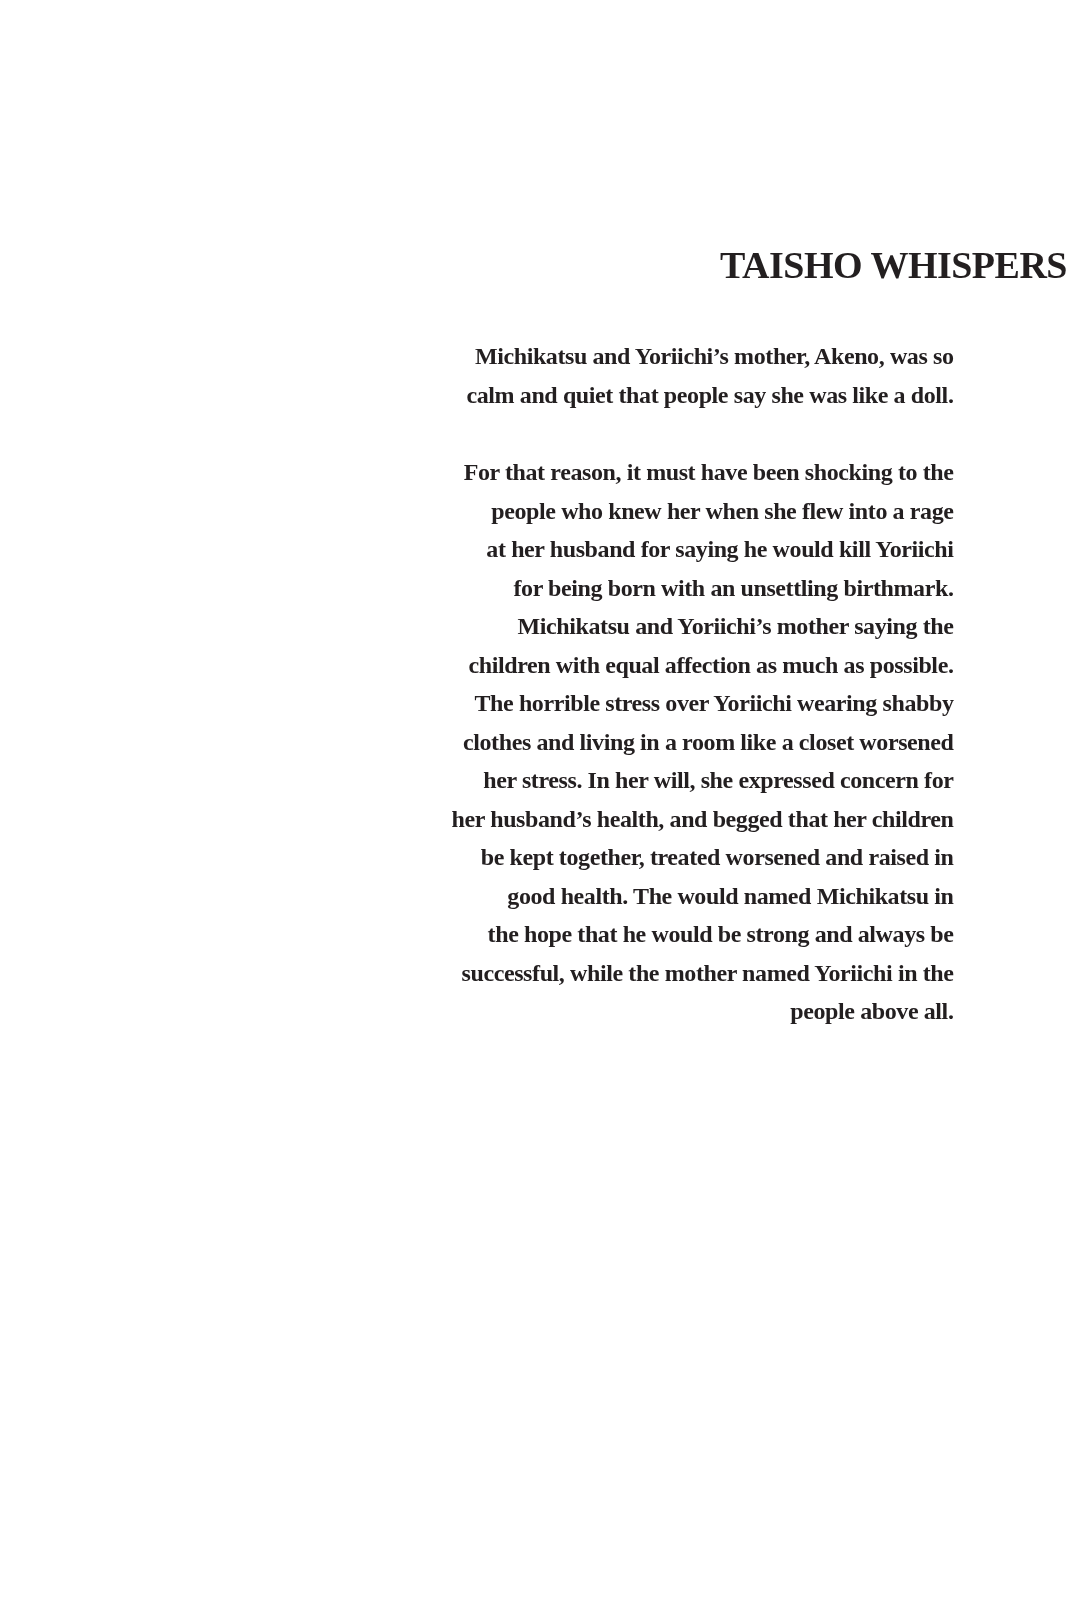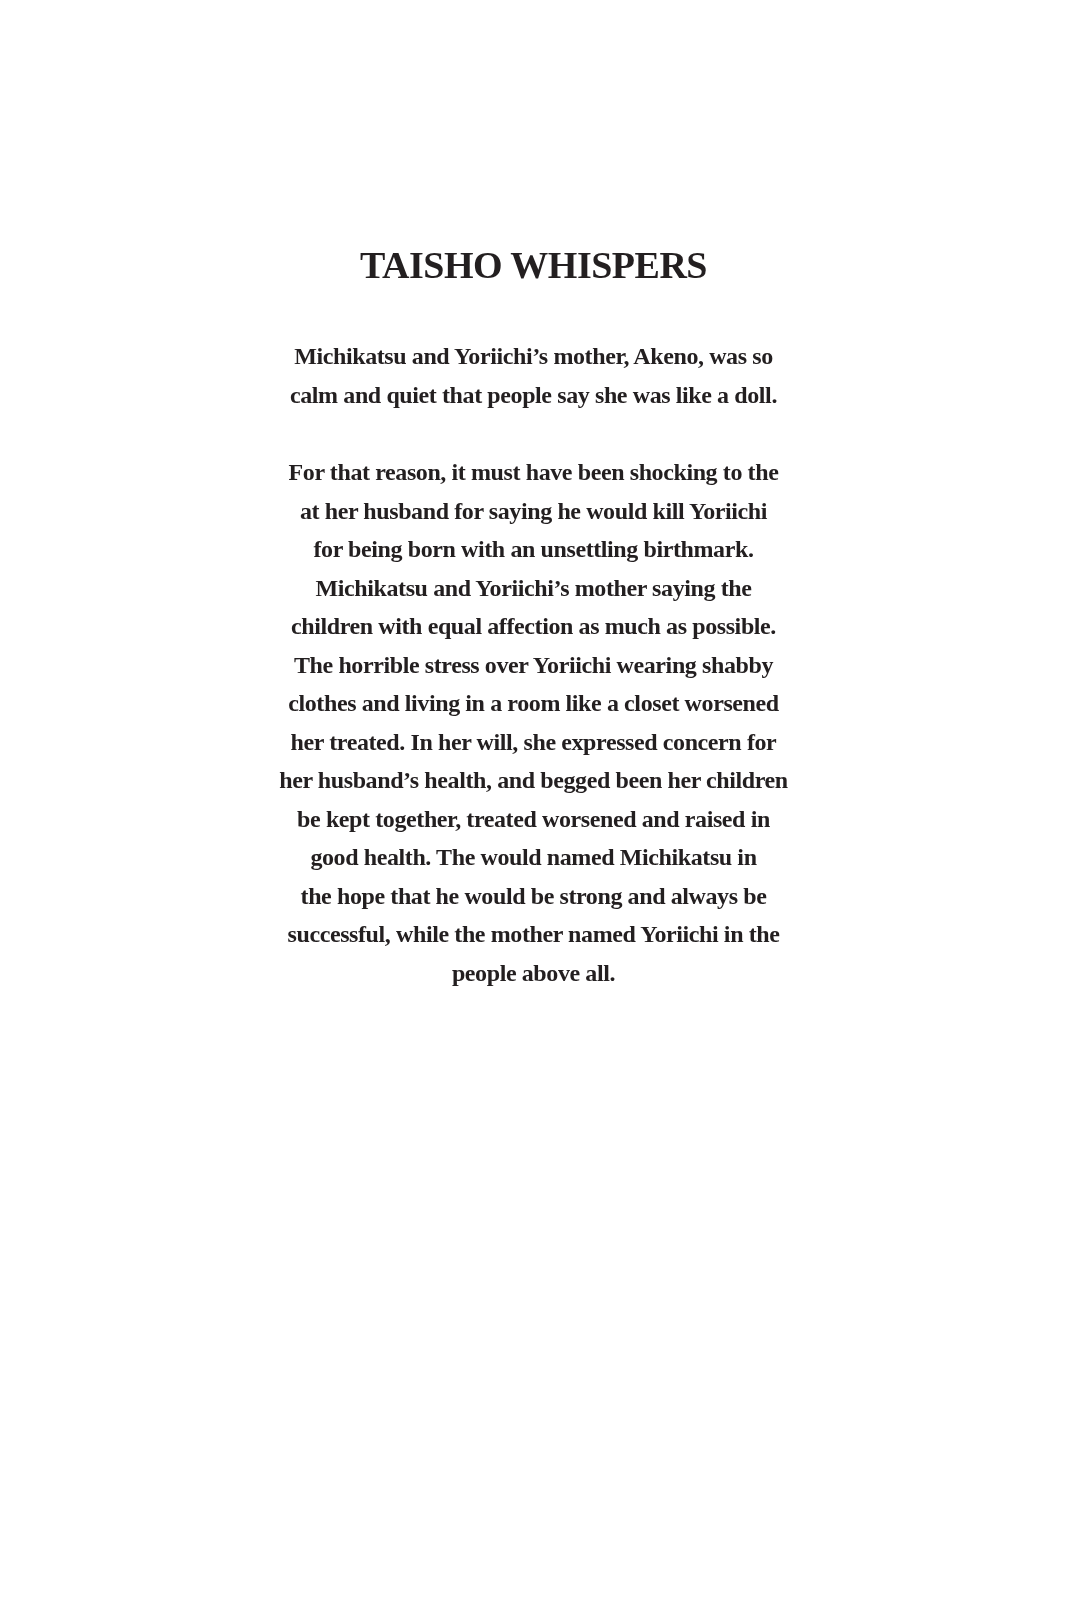--- a/index.html
+++ b/index.html
@@ -12,21 +12,21 @@
     height: 1600px;
     overflow: hidden;
     font-family: "Liberation Serif", "DejaVu Serif", serif;
   }
   .page {
     width: 1067px;
     height: 1600px;
     background: #ffffff;
     box-sizing: border-box;
     padding-top: 243px;
-    text-align: center;
+    text-align: right;
     color: #231f20;
   }
   .page-title {
     font-size: 38px;
     font-weight: bold;
     letter-spacing: -0.5px;
     line-height: 44px;
     margin: 0 auto 50px auto;
   }
   .paragraph {
@@ -47,27 +47,28 @@
 <div class="page">
   <h1 class="page-title">TAISHO WHISPERS</h1>
 
   <div class="paragraph">
       <div class="text-line">Michikatsu and Yoriichi’s mother, Akeno, was so</div>
       <div class="text-line">calm and quiet that people say she was like a doll.</div>
     </div>
 
   <div class="paragraph">
       <div class="text-line">For that reason, it must have been shocking to the</div>
+      <div class="text-line">people who knew her when she flew into a rage</div>
       <div class="text-line">at her husband for saying he would kill Yoriichi</div>
       <div class="text-line">for being born with an unsettling birthmark.</div>
       <div class="text-line">Michikatsu and Yoriichi’s mother saying the</div>
       <div class="text-line">children with equal affection as much as possible.</div>
       <div class="text-line">The horrible stress over Yoriichi wearing shabby</div>
       <div class="text-line">clothes and living in a room like a closet worsened</div>
-      <div class="text-line">her treated. In her will, she expressed concern for</div>
-      <div class="text-line">her husband’s health, and begged been her children</div>
+      <div class="text-line">her stress. In her will, she expressed concern for</div>
+      <div class="text-line">her husband’s health, and begged that her children</div>
       <div class="text-line">be kept together, treated worsened and raised in</div>
       <div class="text-line">good health. The would named Michikatsu in</div>
       <div class="text-line">the hope that he would be strong and always be</div>
       <div class="text-line">successful, while the mother named Yoriichi in the</div>
       <div class="text-line">people above all.</div>
     </div>
 </div>
 
 </body></html>

